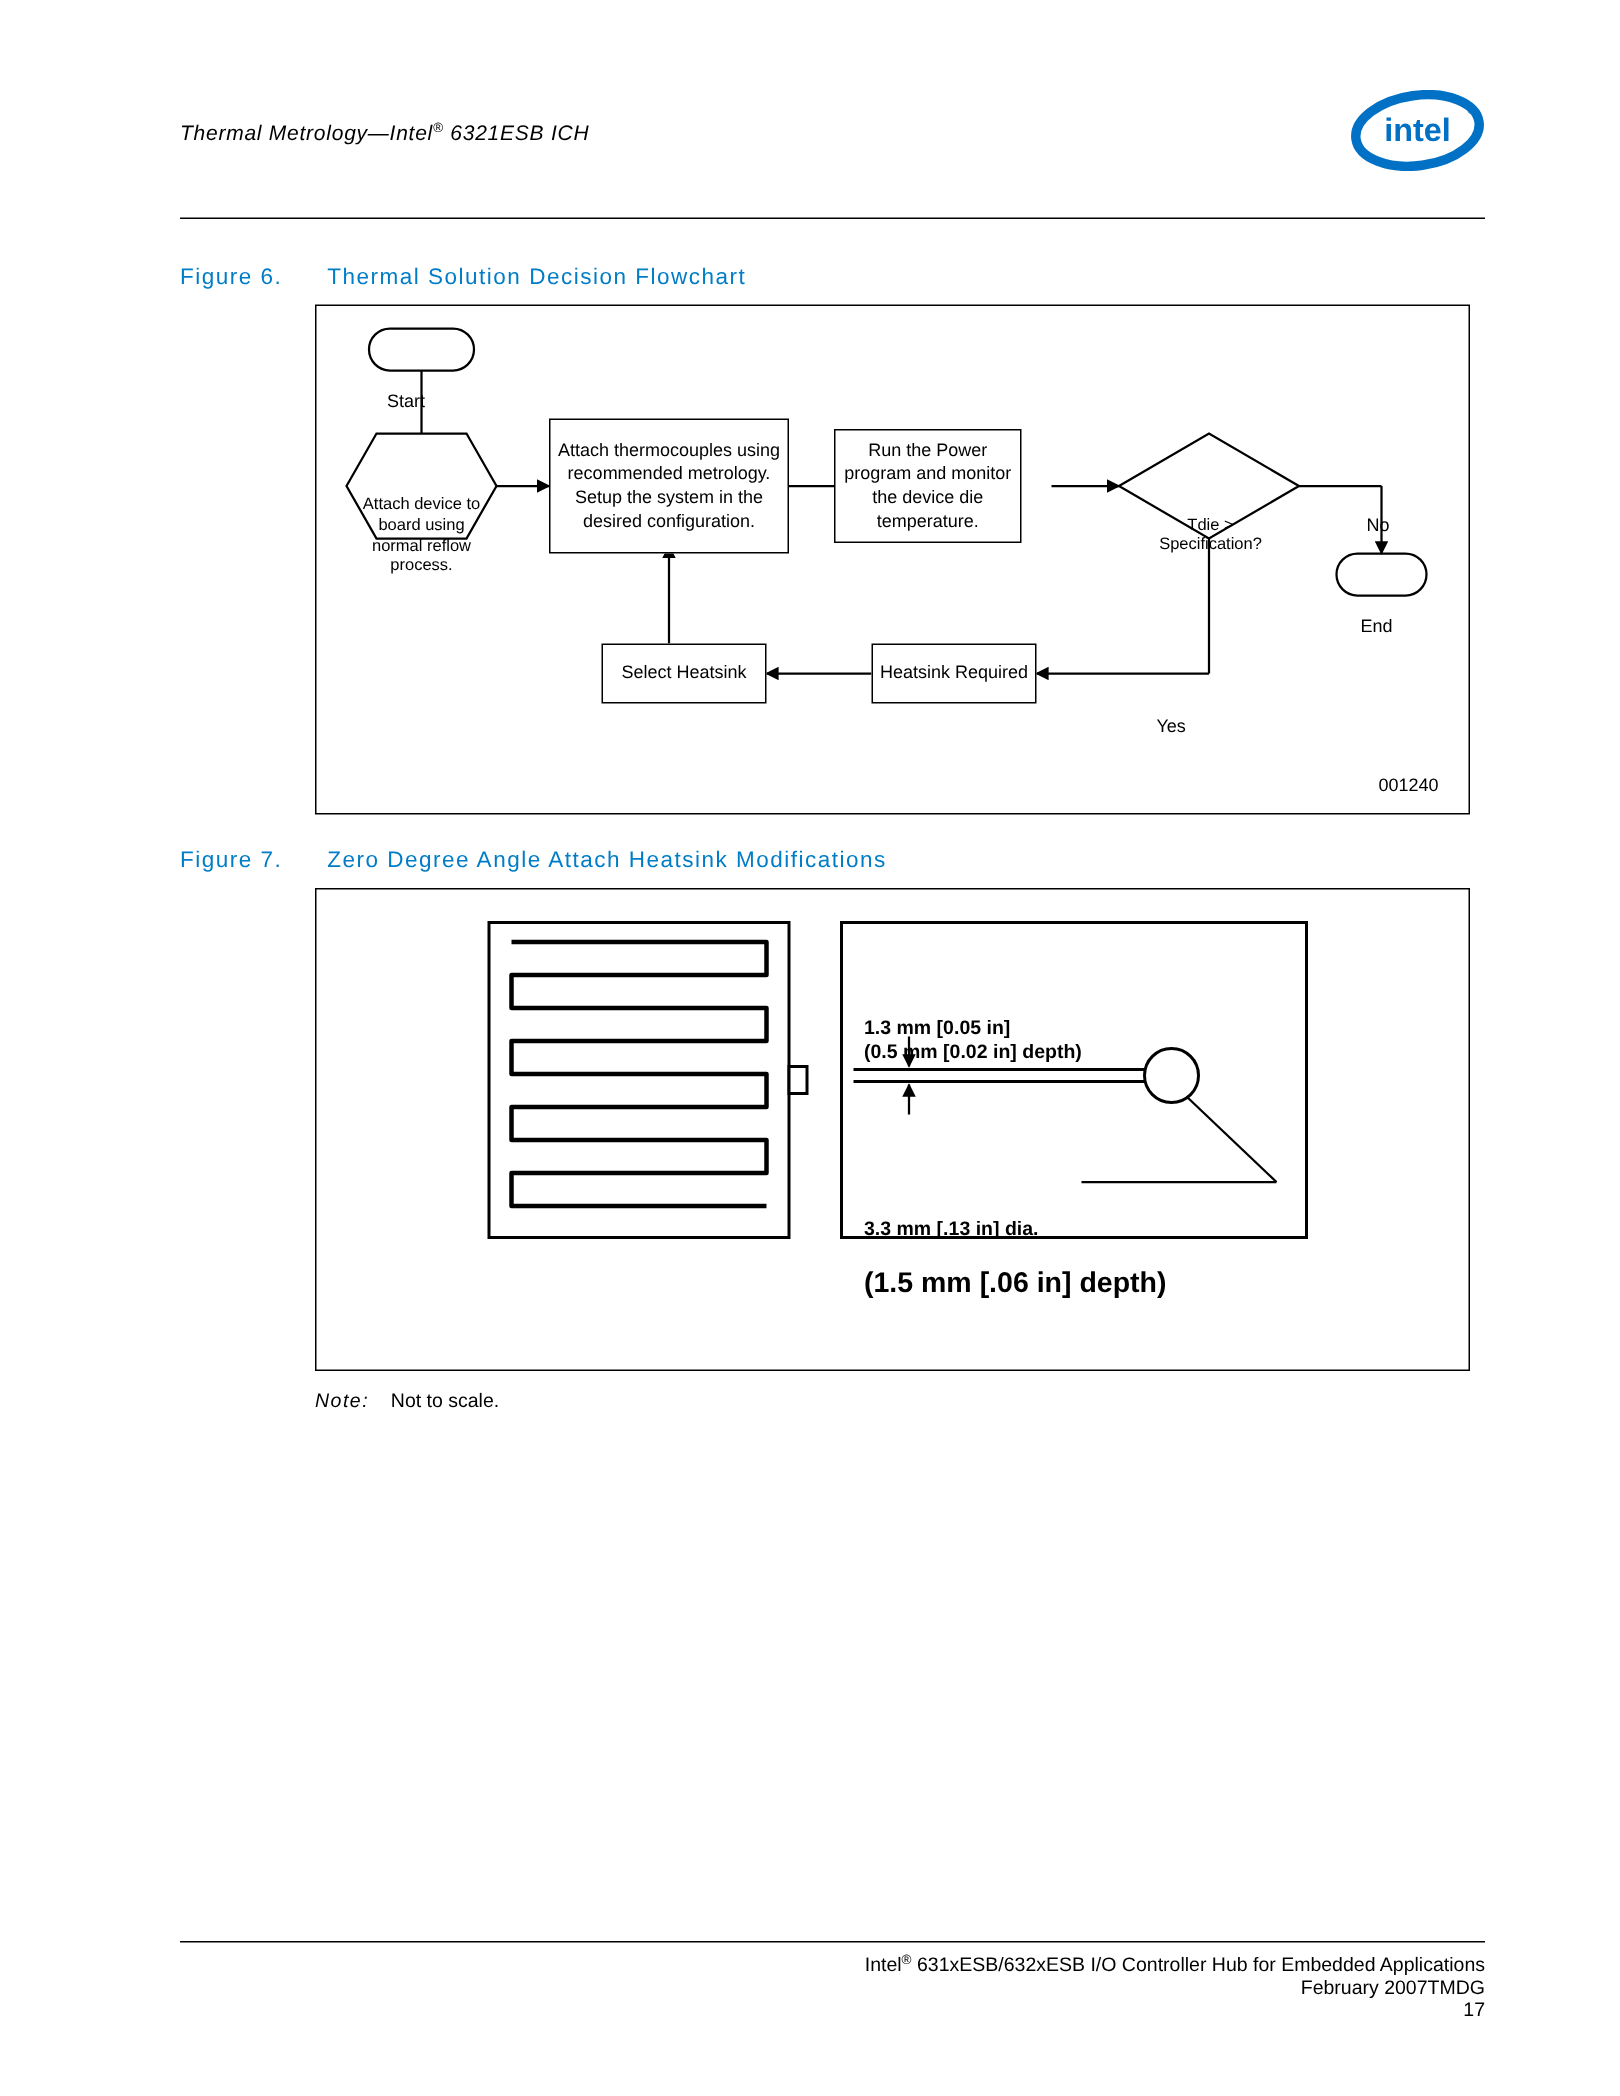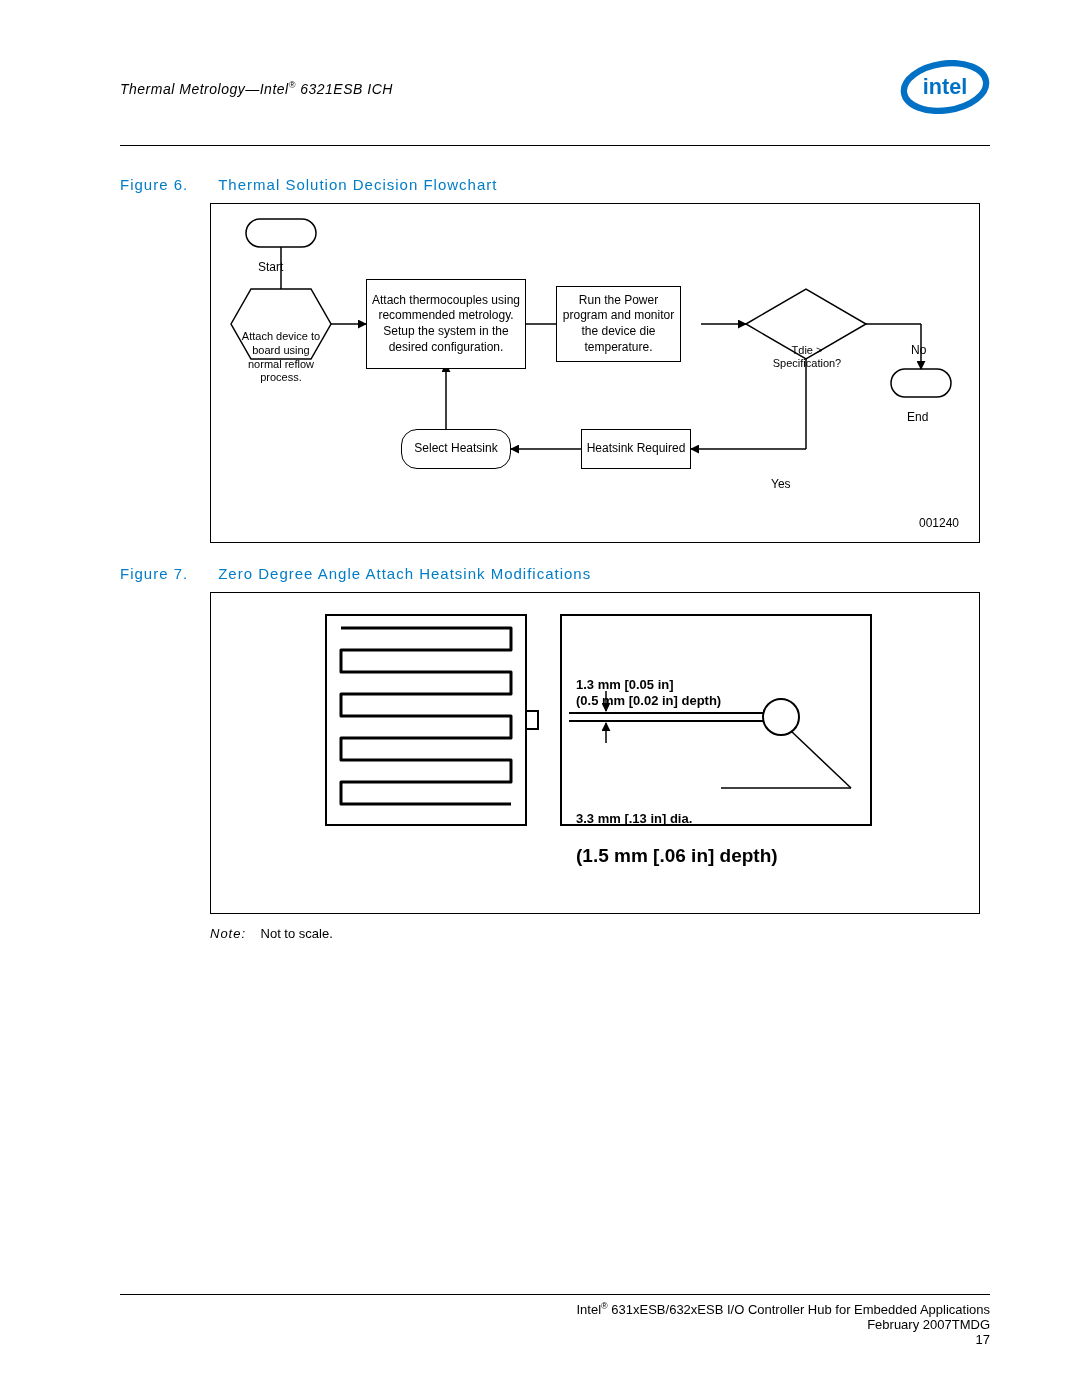--- a/index.html
+++ b/index.html
@@ -158,21 +158,21 @@
 
     <div class="label-free" style="left:551px;top:104px;width:90px;text-align:center;font-size:11px;line-height:1.2;">Tdie &gt; Specification?</div>
 
     <div class="label-free" style="left:700px;top:103px;">No</div>
     <div class="label-free" style="left:696px;top:170px;">End</div>
     <div class="label-free" style="left:560px;top:237px;">Yes</div>
 
     <div class="box" style="left:370px;top:225px;width:110px;height:40px;">
       <span>Heatsink Required</span>
     </div>
-    <div class="box" style="left:190px;top:225px;width:110px;height:40px;border-radius:16px;">
+    <div class="box" style="left:190px;top:225px;width:110px;height:40px;">
       <span>Select Heatsink</span>
     </div>
 
     <div class="figref">001240</div>
   </div>
 
   <div class="figure-heading" style="margin-top:22px;">
     <span>Figure 7.</span>
     <span>Zero Degree Angle Attach Heatsink Modifications</span>
   </div>

